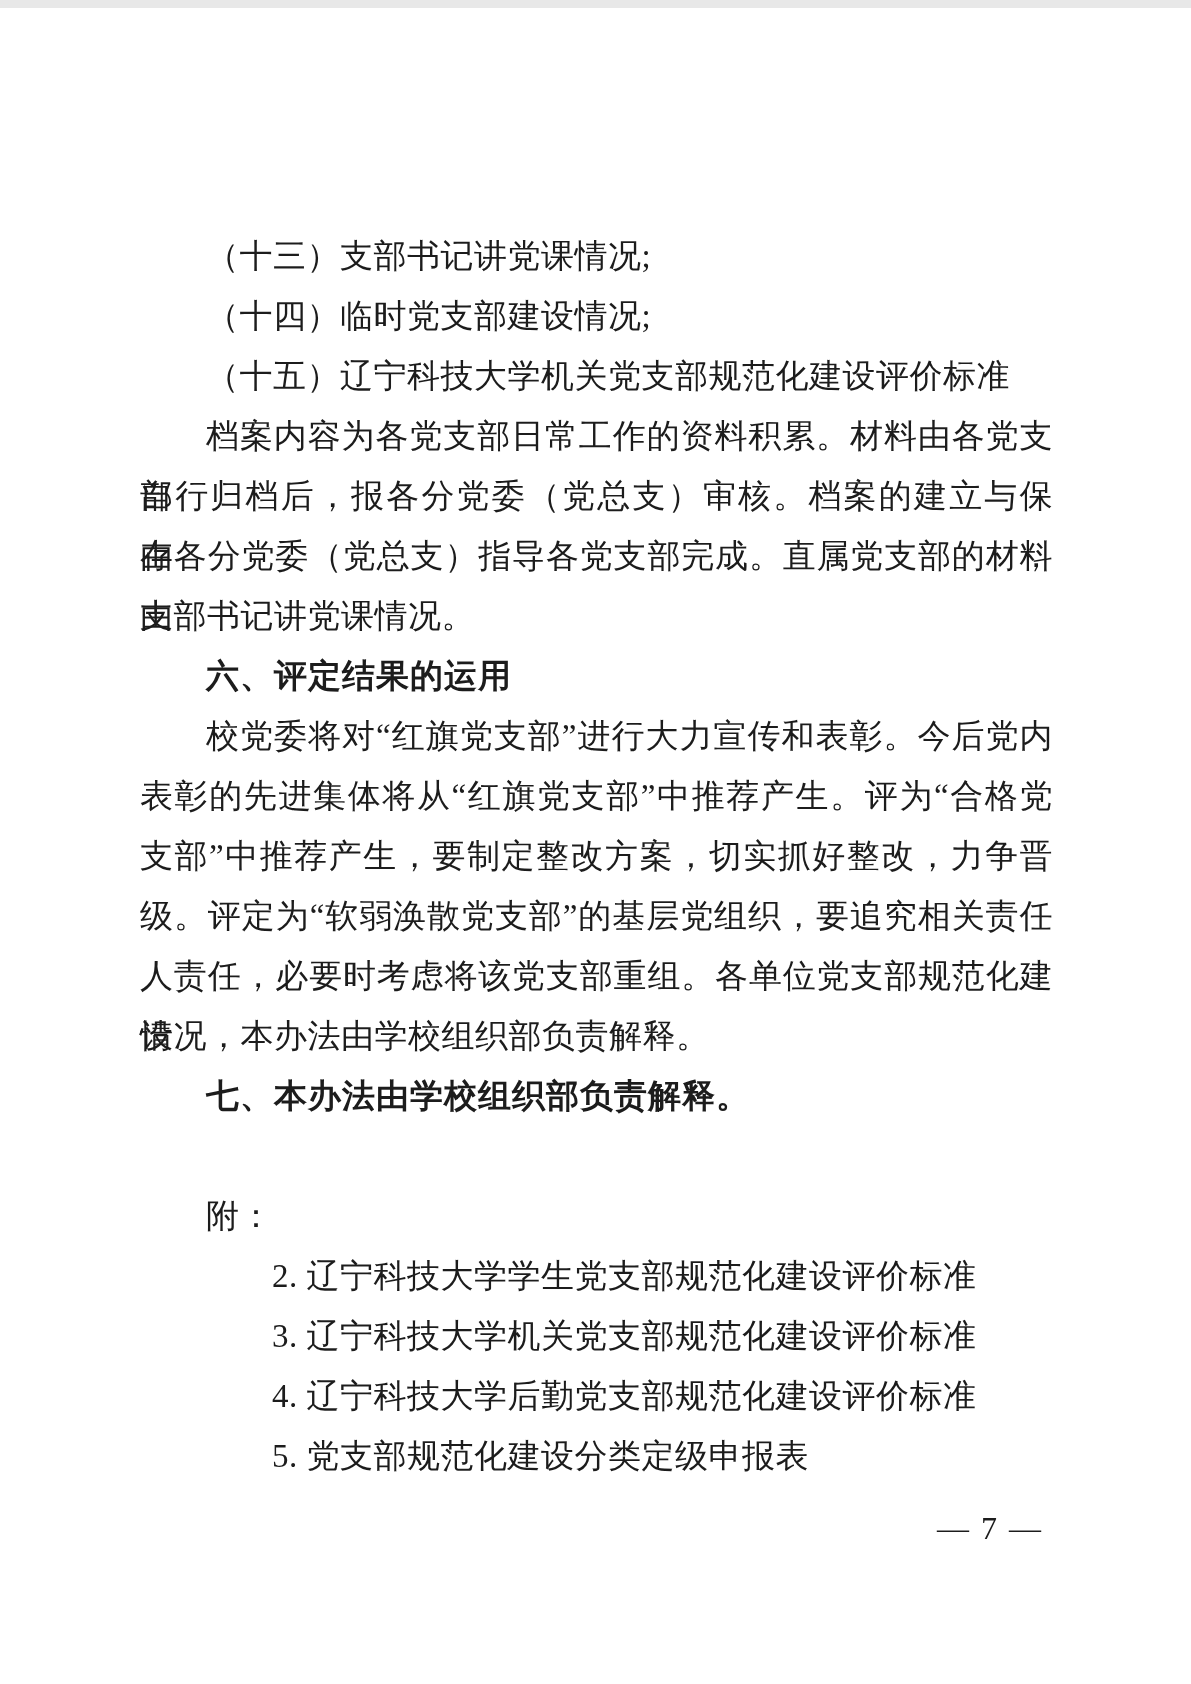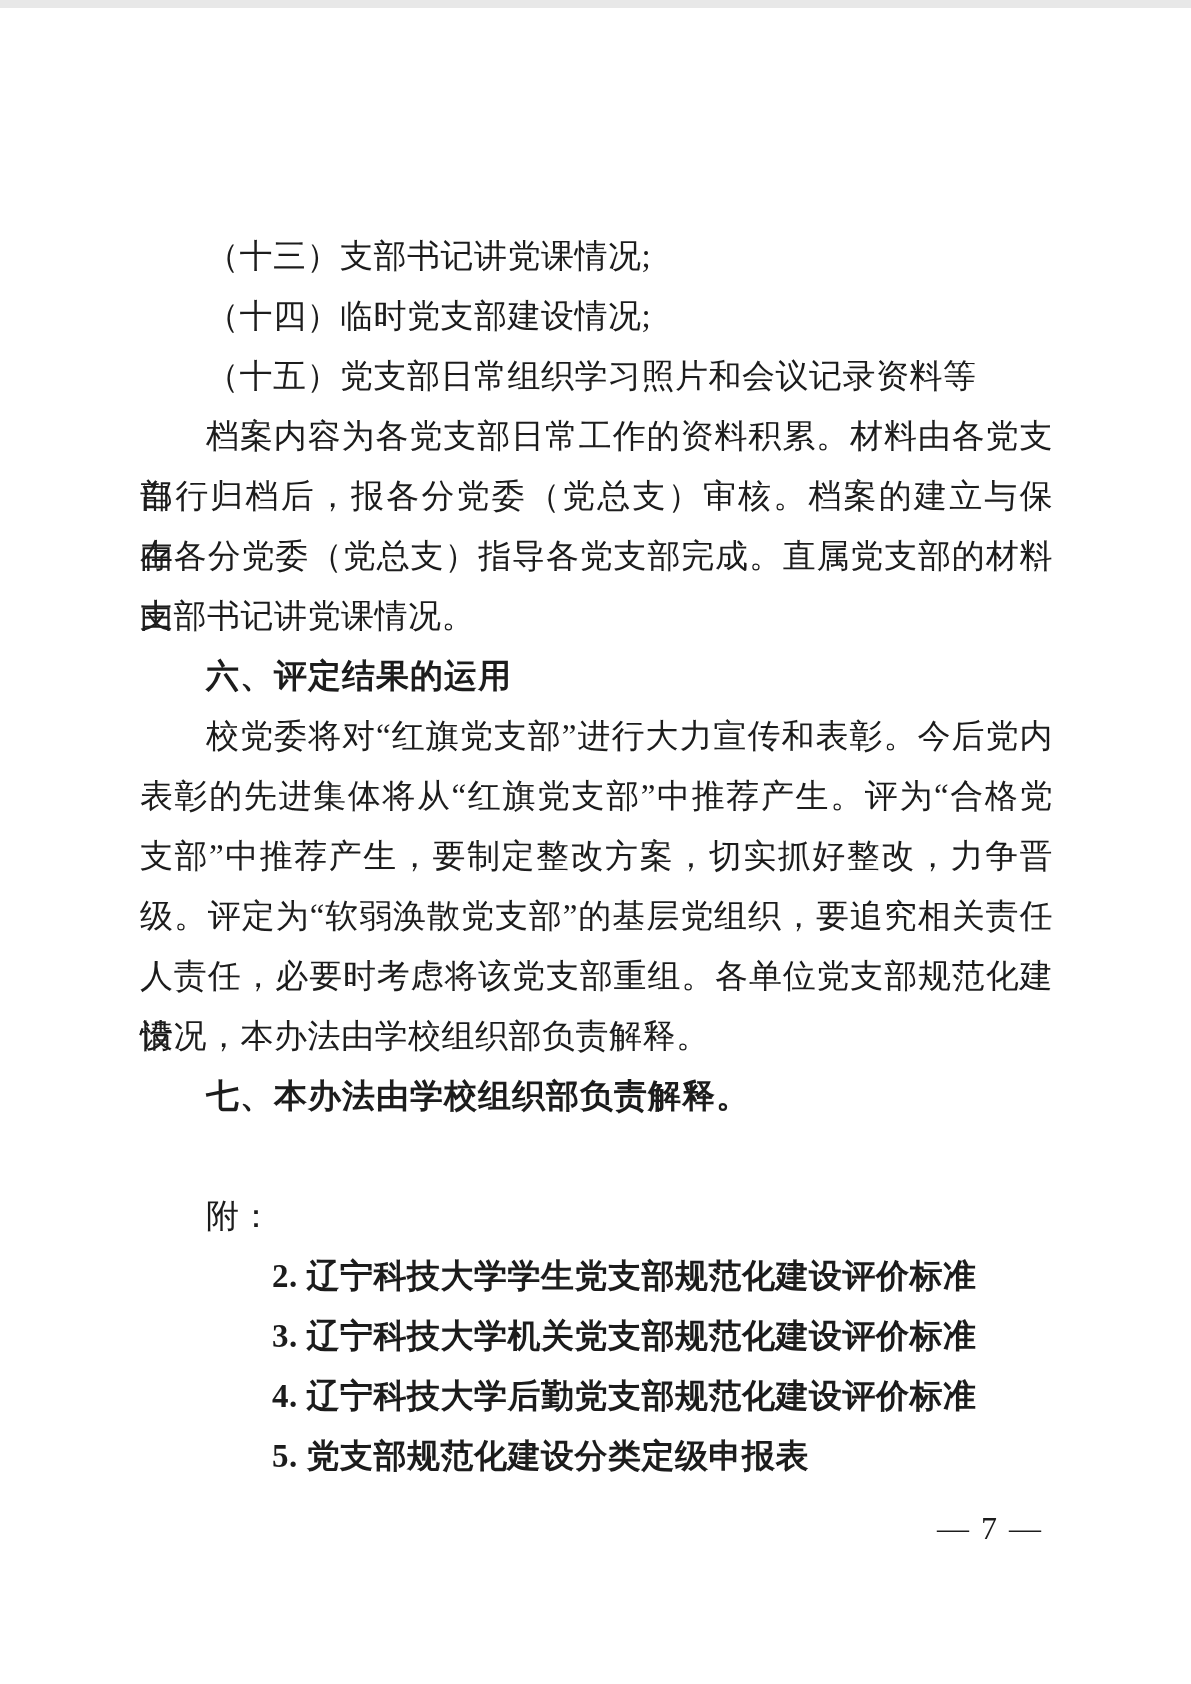--- a/index.html
+++ b/index.html
@@ -52,42 +52,41 @@
   }
   .attach-label {
     padding-left: 2em;
     flex: 0 0 auto;
   }
   .attach-item-first {
     flex: 0 0 auto;
   }
   .attach-item {
     padding-left: 4em;
-    font-weight: bold;
   }
   .page-number {
     position: absolute;
     top: 1500px;
     right: 148px;
     font-size: 32px;
     line-height: 40px;
     letter-spacing: 2px;
     font-family: "Liberation Serif", "DejaVu Serif", serif;
     color: #1c1c1c;
   }
 </style>
 </head>
 <body>
 
 <div class="page">
   <div class="text-col">
 
     <div class="line indent">（十三）支部书记讲党课情况;</div>
     <div class="line indent">（十四）临时党支部建设情况;</div>
-    <div class="line indent">（十五）党支部日常组织学习照片和会议记录资料等</div>
+    <div class="line indent">（十五）辽宁科技大学机关党支部规范化建设评价标准</div>
 
     <div class="line indent just">档案内容为各党支部日常工作的资料积累。材料由各党支部</div>
     <div class="line just">自行归档后，报各分党委（党总支）审核。档案的建立与保存，</div>
     <div class="line just">由各分党委（党总支）指导各党支部完成。直属党支部的材料由</div>
     <div class="line">支部书记讲党课情况。</div>
 
     <div class="line indent bold-heading">六、评定结果的运用</div>
 
     <div class="line indent just">校党委将对“红旗党支部”进行大力宣传和表彰。今后党内</div>
     <div class="line just">表彰的先进集体将从“红旗党支部”中推荐产生。评为“合格党</div>

